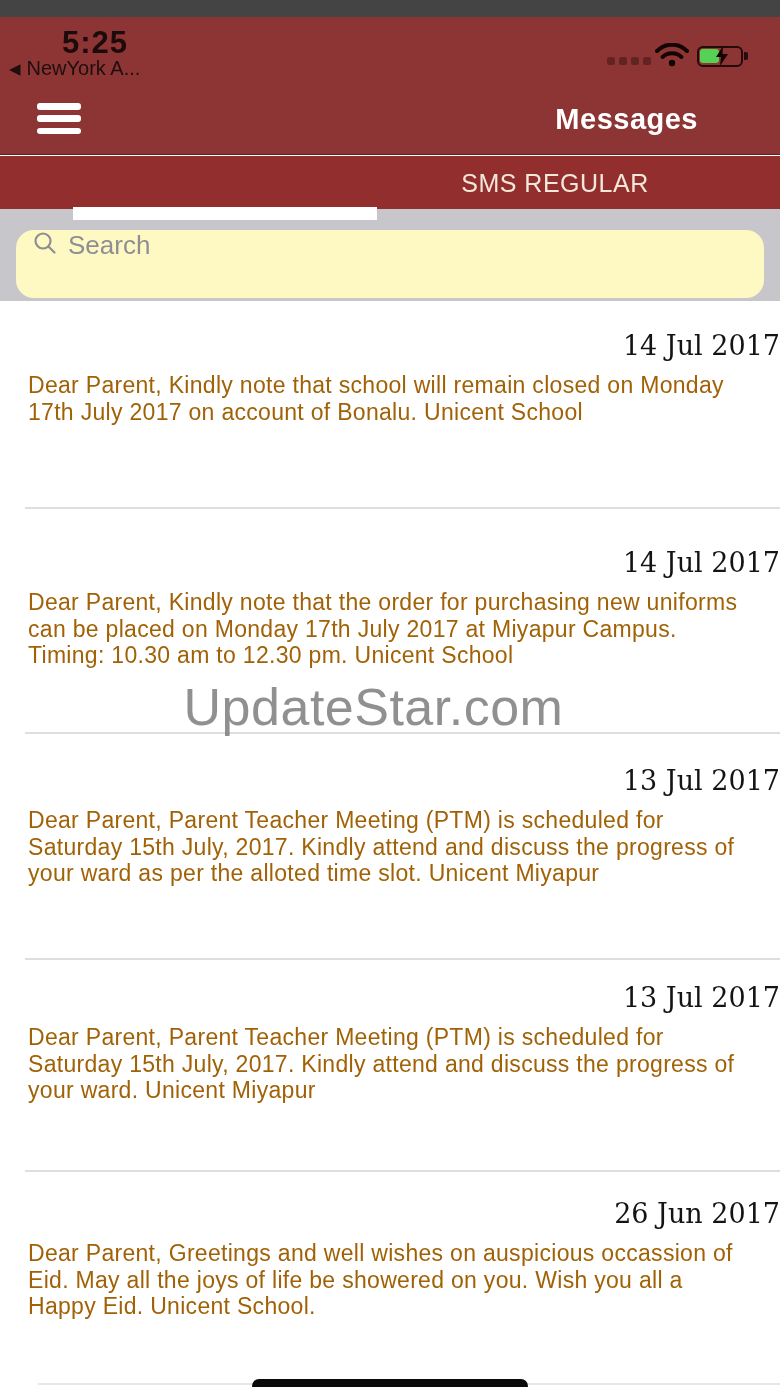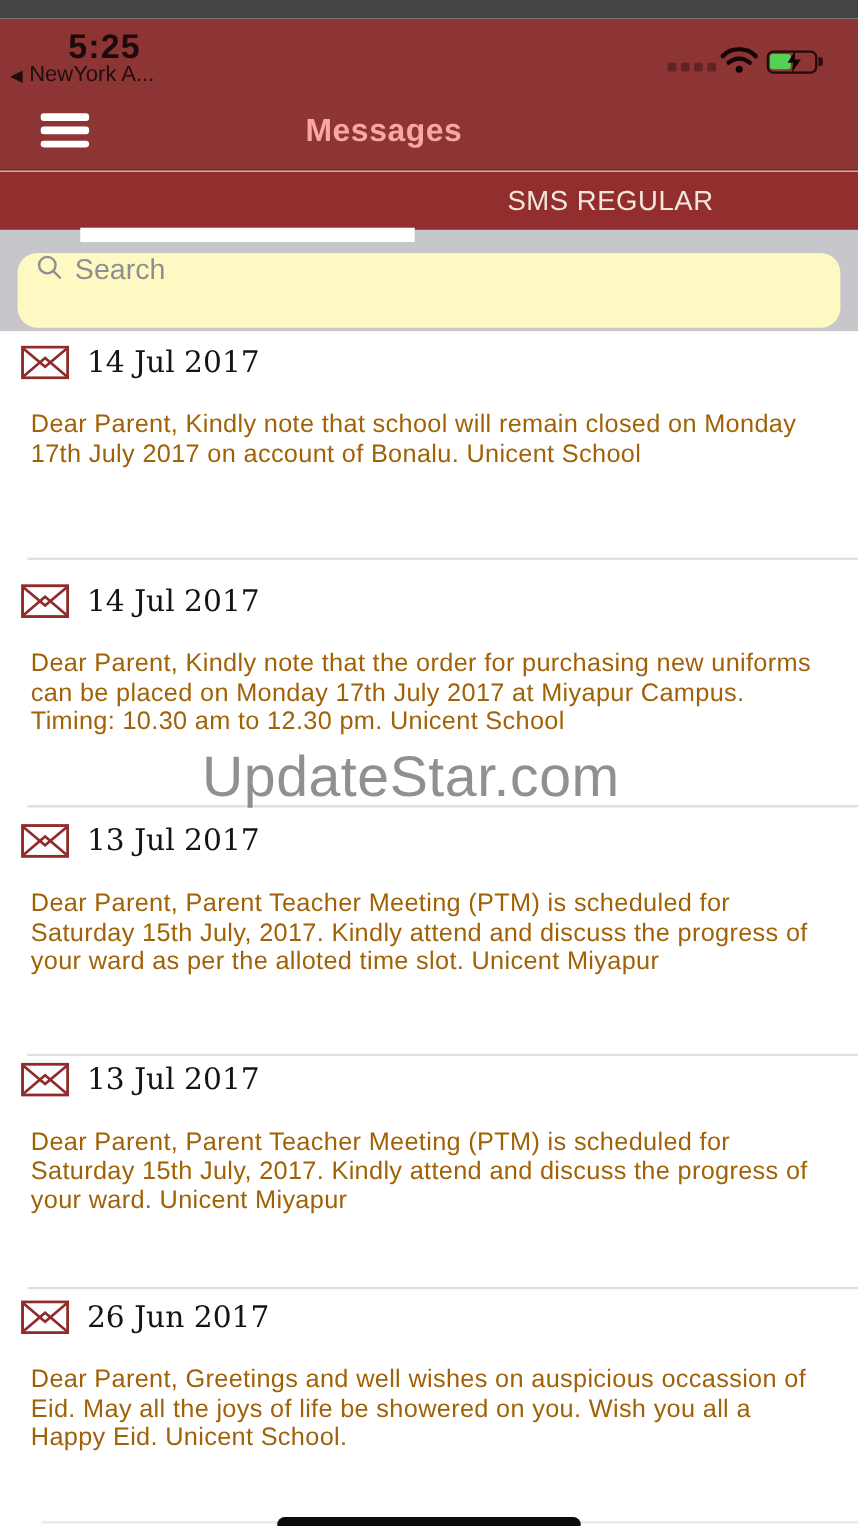--- a/index.html
+++ b/index.html
@@ -25,22 +25,22 @@
     border:2.5px solid rgba(15,3,3,0.85); border-radius:6px; }
   .battery .fill { position:absolute; left:1px; top:1px; width:19px; height:14px;
     background:#55d255; border-radius:3px; }
   .battery .bolt { position:absolute; left:14px; top:-2px; }
   .battery .cap { position:absolute; right:-7px; top:4px; width:4px; height:8px;
     background:rgba(15,3,3,0.8); border-radius:0 2px 2px 0; }
 
   .hamburger { position:absolute; left:37px; top:86px; width:44px; height:31px;
     display:flex; flex-direction:column; justify-content:space-between; cursor:pointer; }
   .hamburger i { display:block; height:6.5px; background:#ffffff; border-radius:3px; }
-  .app-title { position:absolute; left:0; top:86px; width:698px; text-align:center;
-    color:#fca5a5; font-size:29px; font-weight:bold; letter-spacing:0.5px; }
+  .app-title { position:absolute; left:0; top:86px; width:698px; text-align:right;
+    color:#ffffff; font-size:29px; font-weight:bold; letter-spacing:0.5px; }
 
   
   .tabbar { position:absolute; left:0; top:139px; width:780px; height:53px; background:#932E2E; }
   .tab { position:absolute; top:13px; width:304px; text-align:center; font-size:25px;
     color:#F2E8DA; letter-spacing:0.5px; cursor:pointer; white-space:nowrap; }
   .tab-0 { left:73px; }
   .tab-1 { left:403px; }
   .tab-underline { position:absolute; left:73px; top:190px; width:304px; height:13px;
     background:#ffffff; z-index:4; }
 
@@ -48,21 +48,21 @@
   .search-area { position:absolute; left:0; top:192px; width:780px; height:92px; background:#C7C6CA; }
   .search-field { position:absolute; left:16px; top:21px; width:748px; height:68px;
     background:#fef9c3; border-radius:18px; display:flex; align-items:flex-start; }
   .search-field svg { margin-left:16px; flex:0 0 auto; }
   .search-input { border:none; outline:none; background:transparent; margin-left:10px;
     font-size:26px; color:#3c3c43; width:640px; font-family:"Liberation Sans",sans-serif; }
   .search-input::placeholder { color:#8E8E93; opacity:1; }
 
   
   .msg { position:absolute; left:0; width:780px; }
-  .msg-head { display:flex; align-items:flex-start; gap:16px; padding-left:19px; height:33px; }
+  .msg-head { display:flex; align-items:flex-end; gap:16px; padding-left:19px; height:33px;flex-direction:column; }
   .msg-date { font-family:"DejaVu Serif","Liberation Serif",serif; font-size:27px; color:#141414; }
   .msg-body { margin:25px 26px 0 28px; font-size:23px; line-height:26.5px;
     letter-spacing:0.3px; color:#a16207; }
   .divider { position:absolute; left:25px; width:755px; height:2px; background:#dedede; }
   .divider-last { background:#e7e7e7; left:38px; width:742px; }
 
   .watermark { position:absolute; left:0; top:660px; width:747px; text-align:center;
     font-size:52px; font-weight:300; letter-spacing:0.5px; color:rgba(125,125,125,0.85);
     z-index:5; pointer-events:none; }
 

